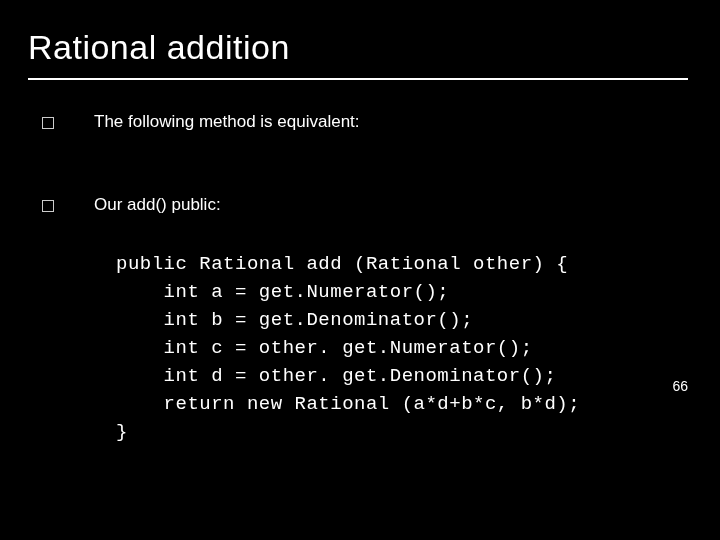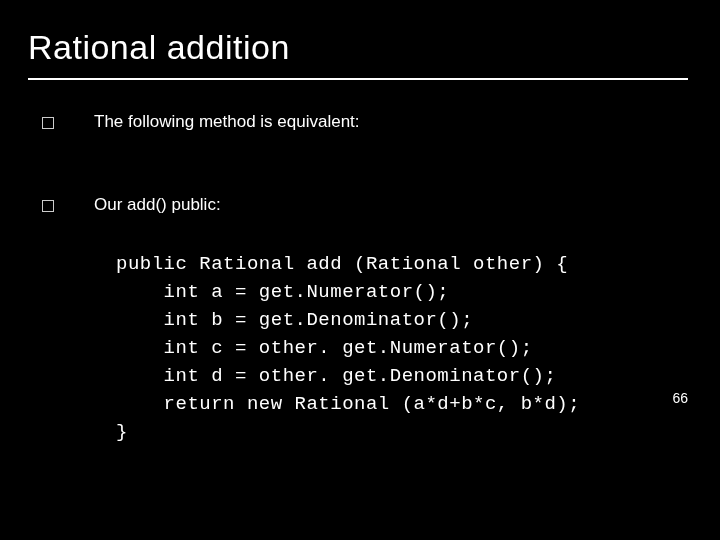--- a/index.html
+++ b/index.html
@@ -63,21 +63,21 @@
     font-size: 19px;
     line-height: 28px;
     white-space: pre;
     color: #fff;
     letter-spacing: 0.5px;
     margin-left: 16px;
   }
   .page-num {
     position: absolute;
     right: 32px;
-    bottom: 6px;
+    bottom: 18px;
     font-size: 14px;
     color: #fff;
   }
 </style>
 </head>
 <body>
 
 <div class="slide">
 
   <div class="title">Rational addition</div>

